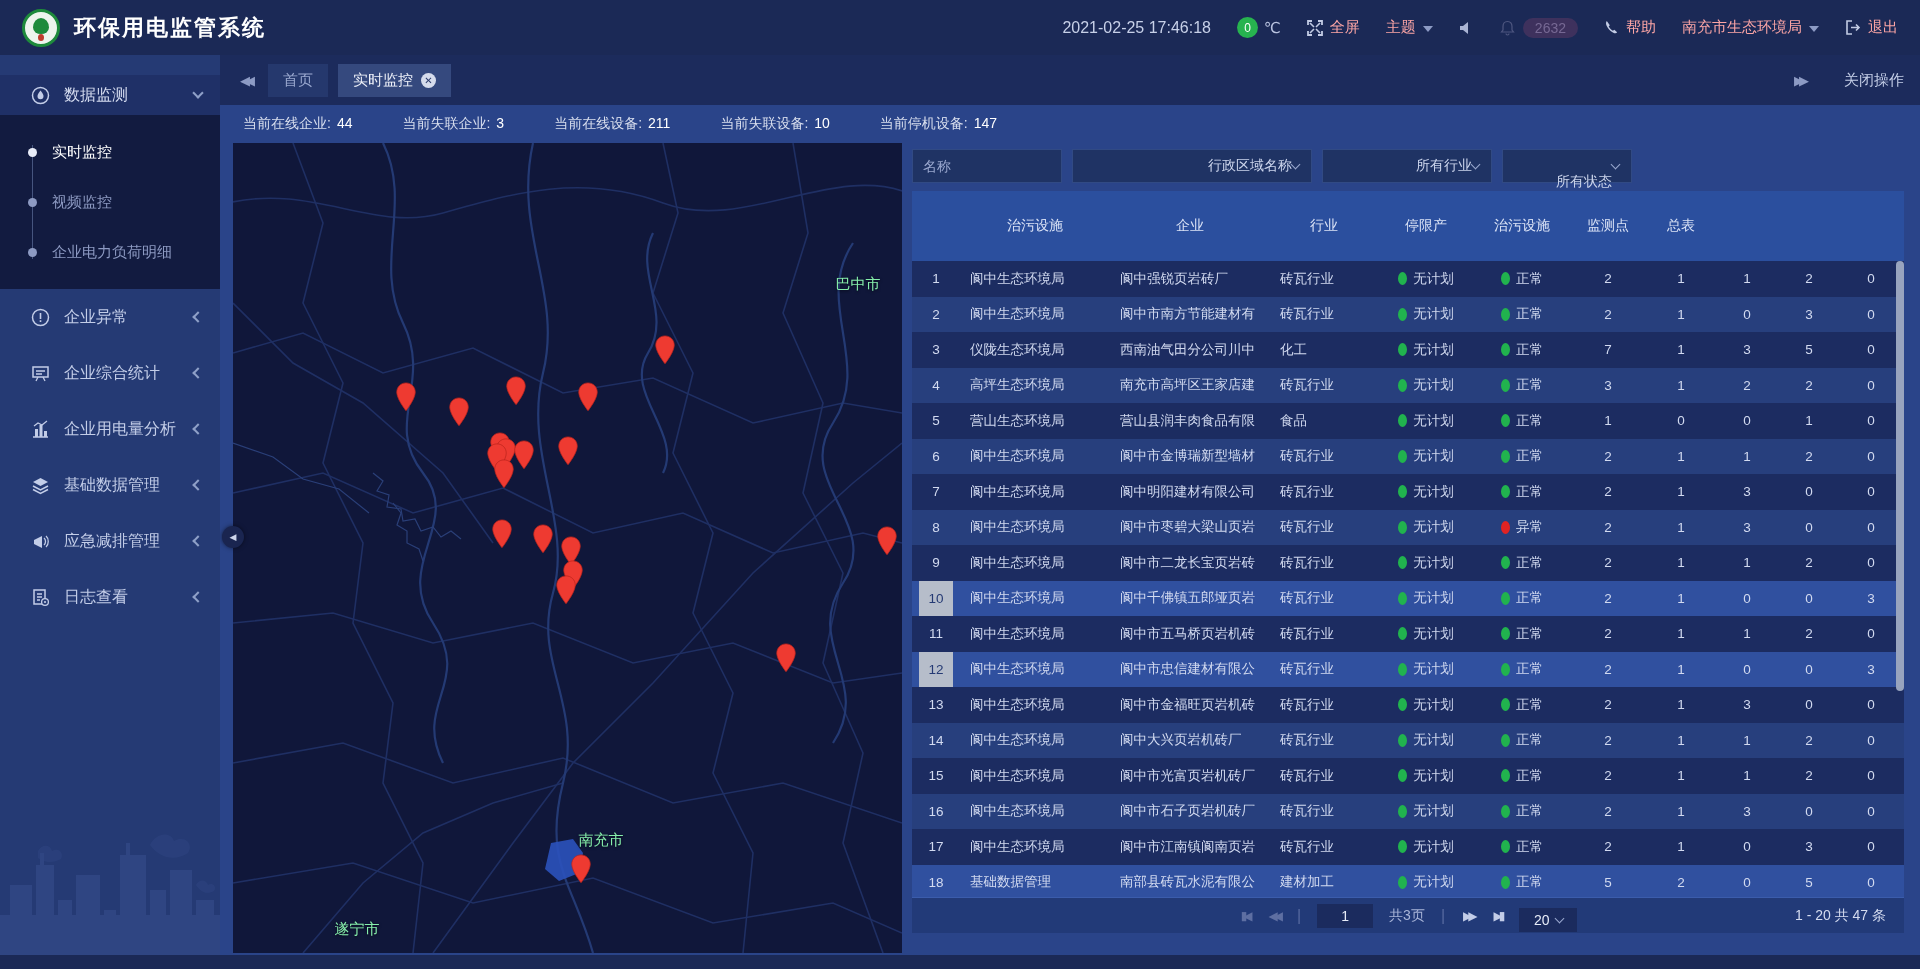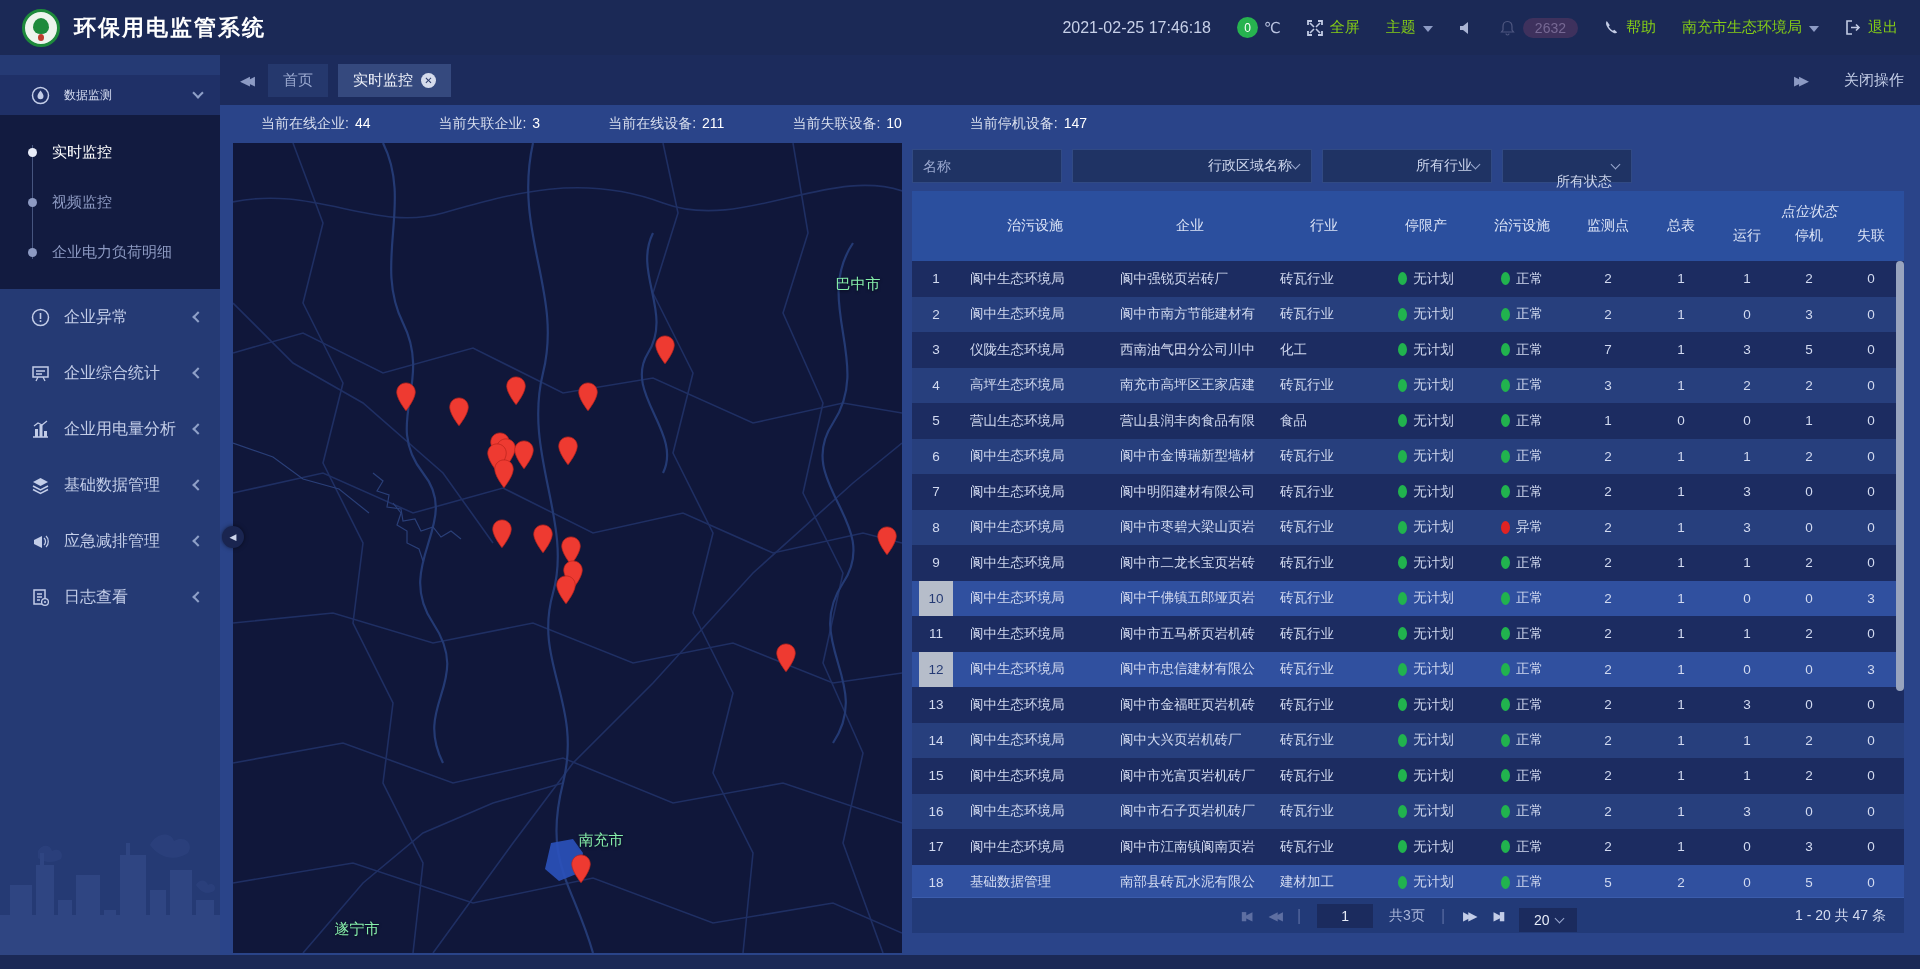--- a/index.html
+++ b/index.html
@@ -9,34 +9,34 @@
   
   .app-header { height:55px; background:#1b2956; display:flex; align-items:center; padding:0 22px; }
   .logo { width:38px; height:38px; border-radius:50%; background:#eef4ee; border:3px solid #1e8a3c; position:relative; flex-shrink:0;}
   .logo::after { content:''; position:absolute; left:8px; top:6px; width:16px; height:16px; border-radius:50% 50% 50% 50%/60% 60% 40% 40%; background:#1e8a3c; }
   .logo::before { content:''; position:absolute; left:13px; top:22px; width:6px; height:7px; background:#c03c2e; border-radius:50%; z-index:1;}
   .app-title { color:#ffffff; font-size:22px; font-weight:bold; margin-left:14px; letter-spacing:2px; }
   .header-right { margin-left:auto; display:flex; align-items:center; gap:26px; font-size:15px; color:#b9c3e0; }
   .datetime { color:#c7d0e8; font-size:16px; }
   .temp { display:flex; align-items:center; gap:6px; }
   .temp-badge { width:21px; height:21px; border-radius:50%; background:#27b34f; color:#fff; font-size:12px; display:flex; align-items:center; justify-content:center; }
-  .hbtn { display:flex; align-items:center; gap:7px; cursor:pointer; color:#84cc16; }
+  .hbtn { display:flex; align-items:center; gap:7px; cursor:pointer; color:#fca5a5; }
   .hbtn svg { display:block; }
   .caret-down { width:0; height:0; border-left:5px solid transparent; border-right:5px solid transparent; border-top:6px solid #8d9bc4; margin-top:2px;}
   .noti { display:flex; align-items:center; gap:8px; opacity:.85; cursor:pointer;}
   .noti-badge { background:#45335f; color:#87749f; border-radius:11px; padding:2px 12px; font-size:14px; }
 
   
   .layout { display:flex; height:900px; }
   .footer-strip { height:14px; background:#1b2956; }
 
   
   .sidebar { width:220px; background:#253a74; flex-shrink:0; position:relative; overflow:hidden; }
   .menu { position:relative; z-index:2; padding-top:20px;}
-  .menu-group-header { height:40px; display:flex; align-items:center; padding:0 18px 0 30px; color:#d5dcf0; font-size:12px; cursor:pointer; background:#1f3067;}
+  .menu-group-header { height:40px; display:flex; align-items:center; padding:0 18px 0 30px; color:#d5dcf0; font-size:16px; cursor:pointer; background:#1f3067;}
   .menu-top { height:56px; display:flex; align-items:center; padding:0 18px 0 30px; color:#c3cde8; font-size:16px; cursor:pointer; }
   .mi-icon { width:20px; height:20px; margin-right:14px; flex-shrink:0; display:flex; align-items:center; justify-content:center;}
   .mi-label { flex:1; white-space:nowrap; }
   .chev { width:8px; height:8px; border-right:2px solid #8fa0c8; border-bottom:2px solid #8fa0c8; flex-shrink:0;}
   .chev.down { transform:rotate(45deg); margin-top:-4px;}
   .chev.left { transform:rotate(135deg); }
   .submenu { background:#121b40; padding:12px 0; position:relative; }
   .submenu::before { content:''; position:absolute; left:32px; top:30px; bottom:30px; width:1px; background:#46557f; }
   .submenu-item { height:50px; display:flex; align-items:center; padding-left:52px; color:#8d9ac2; font-size:15px; cursor:pointer; position:relative; white-space:nowrap;}
   .submenu-item .sdot { position:absolute; left:28px; width:9px; height:9px; border-radius:50%; background:#8d9ac2; }
@@ -49,21 +49,21 @@
   .tabbar { height:50px; background:#1c2b5c; display:flex; align-items:center; padding:0 16px 0 20px; gap:12px; }
   .tab-arrows { color:#8d9bc4; font-size:13px; letter-spacing:-5px; cursor:pointer; padding-right:6px;}
   .tab { height:33px; padding:0 15px; display:flex; align-items:center; gap:8px; background:#25386d; color:#9aa8cf; font-size:15px; cursor:pointer; }
   .tab.active { background:#35497e; color:#eef1f9; }
   .tab-close { width:15px; height:15px; border-radius:50%; background:#d6dcec; color:#2a3a6b; font-size:10px; line-height:15px; text-align:center; font-weight:bold;}
   .tabbar-right { margin-left:auto; display:flex; align-items:center; gap:34px; }
   .close-ops { color:#c5cfe8; font-size:15px; cursor:pointer; }
 
   .content { flex:1; background:#2a4489; padding:0 16px 0 13px; display:flex; flex-direction:column; overflow:hidden; }
   .statusbar { height:38px; display:flex; align-items:center; gap:50px; font-size:14px; color:#d8deee; padding-left:10px; flex-shrink:0;}
-  .stat-item { display:flex; gap:6px;margin-left:18px; }
+  .stat-item { display:flex; gap:6px; }
   .stat-value { color:#ffffff; }
 
   .panels { display:flex; gap:10px; flex:1; min-height:0; }
 
   
   .map-panel { width:669px; height:810px; background:#10173a; position:relative; flex-shrink:0; }
   .map-handle { position:absolute; left:-11px; top:383px; width:22px; height:22px; border-radius:50%; background:#1a2550; color:#cdd5ea; font-size:9px; display:flex; align-items:center; justify-content:center; cursor:pointer; z-index:5; box-shadow:0 0 4px rgba(0,0,0,.5);}
   .map-canvas { position:absolute; inset:0; overflow:hidden; }
   .city-label { position:absolute; transform:translate(-50%,-50%); color:#86efac; font-size:15px; text-shadow:0 1px 3px rgba(0,0,0,.7); white-space:nowrap; z-index:3;}
   .pin { position:absolute; transform:translate(-50%,-100%); z-index:4; cursor:pointer; }
@@ -446,28 +446,20 @@
           <div class="table-wrap">
             <div class="thead">
               <div class="th col-num"></div>
               <div class="th col-region">治污设施</div>
               <div class="th col-company">企业</div>
               <div class="th col-industry">行业</div>
               <div class="th col-limit">停限产</div>
               <div class="th col-facility">治污设施</div>
               <div class="th col-points">监测点</div>
               <div class="th col-meters">总表</div>
-              <div class="th-group">
-                <div class="th-group-label">点位状态</div>
-                <div class="th-group-cols">
-                  <div class="th col-run">运行</div>
-                  <div class="th col-stop">停机</div>
-                  <div class="th col-off">失联</div>
-                </div>
-              </div>
             </div>
             <div class="tbody" id="tbody-rows">
                 <div class="trow odd">
                   <div class="td center col-num">1</div>
                   <div class="td left col-region">
                     <span class="td-text">阆中生态环境局</span>
                   </div>
                   <div class="td left col-company">
                     <span class="td-text">阆中强锐页岩砖厂</span>
                   </div>

